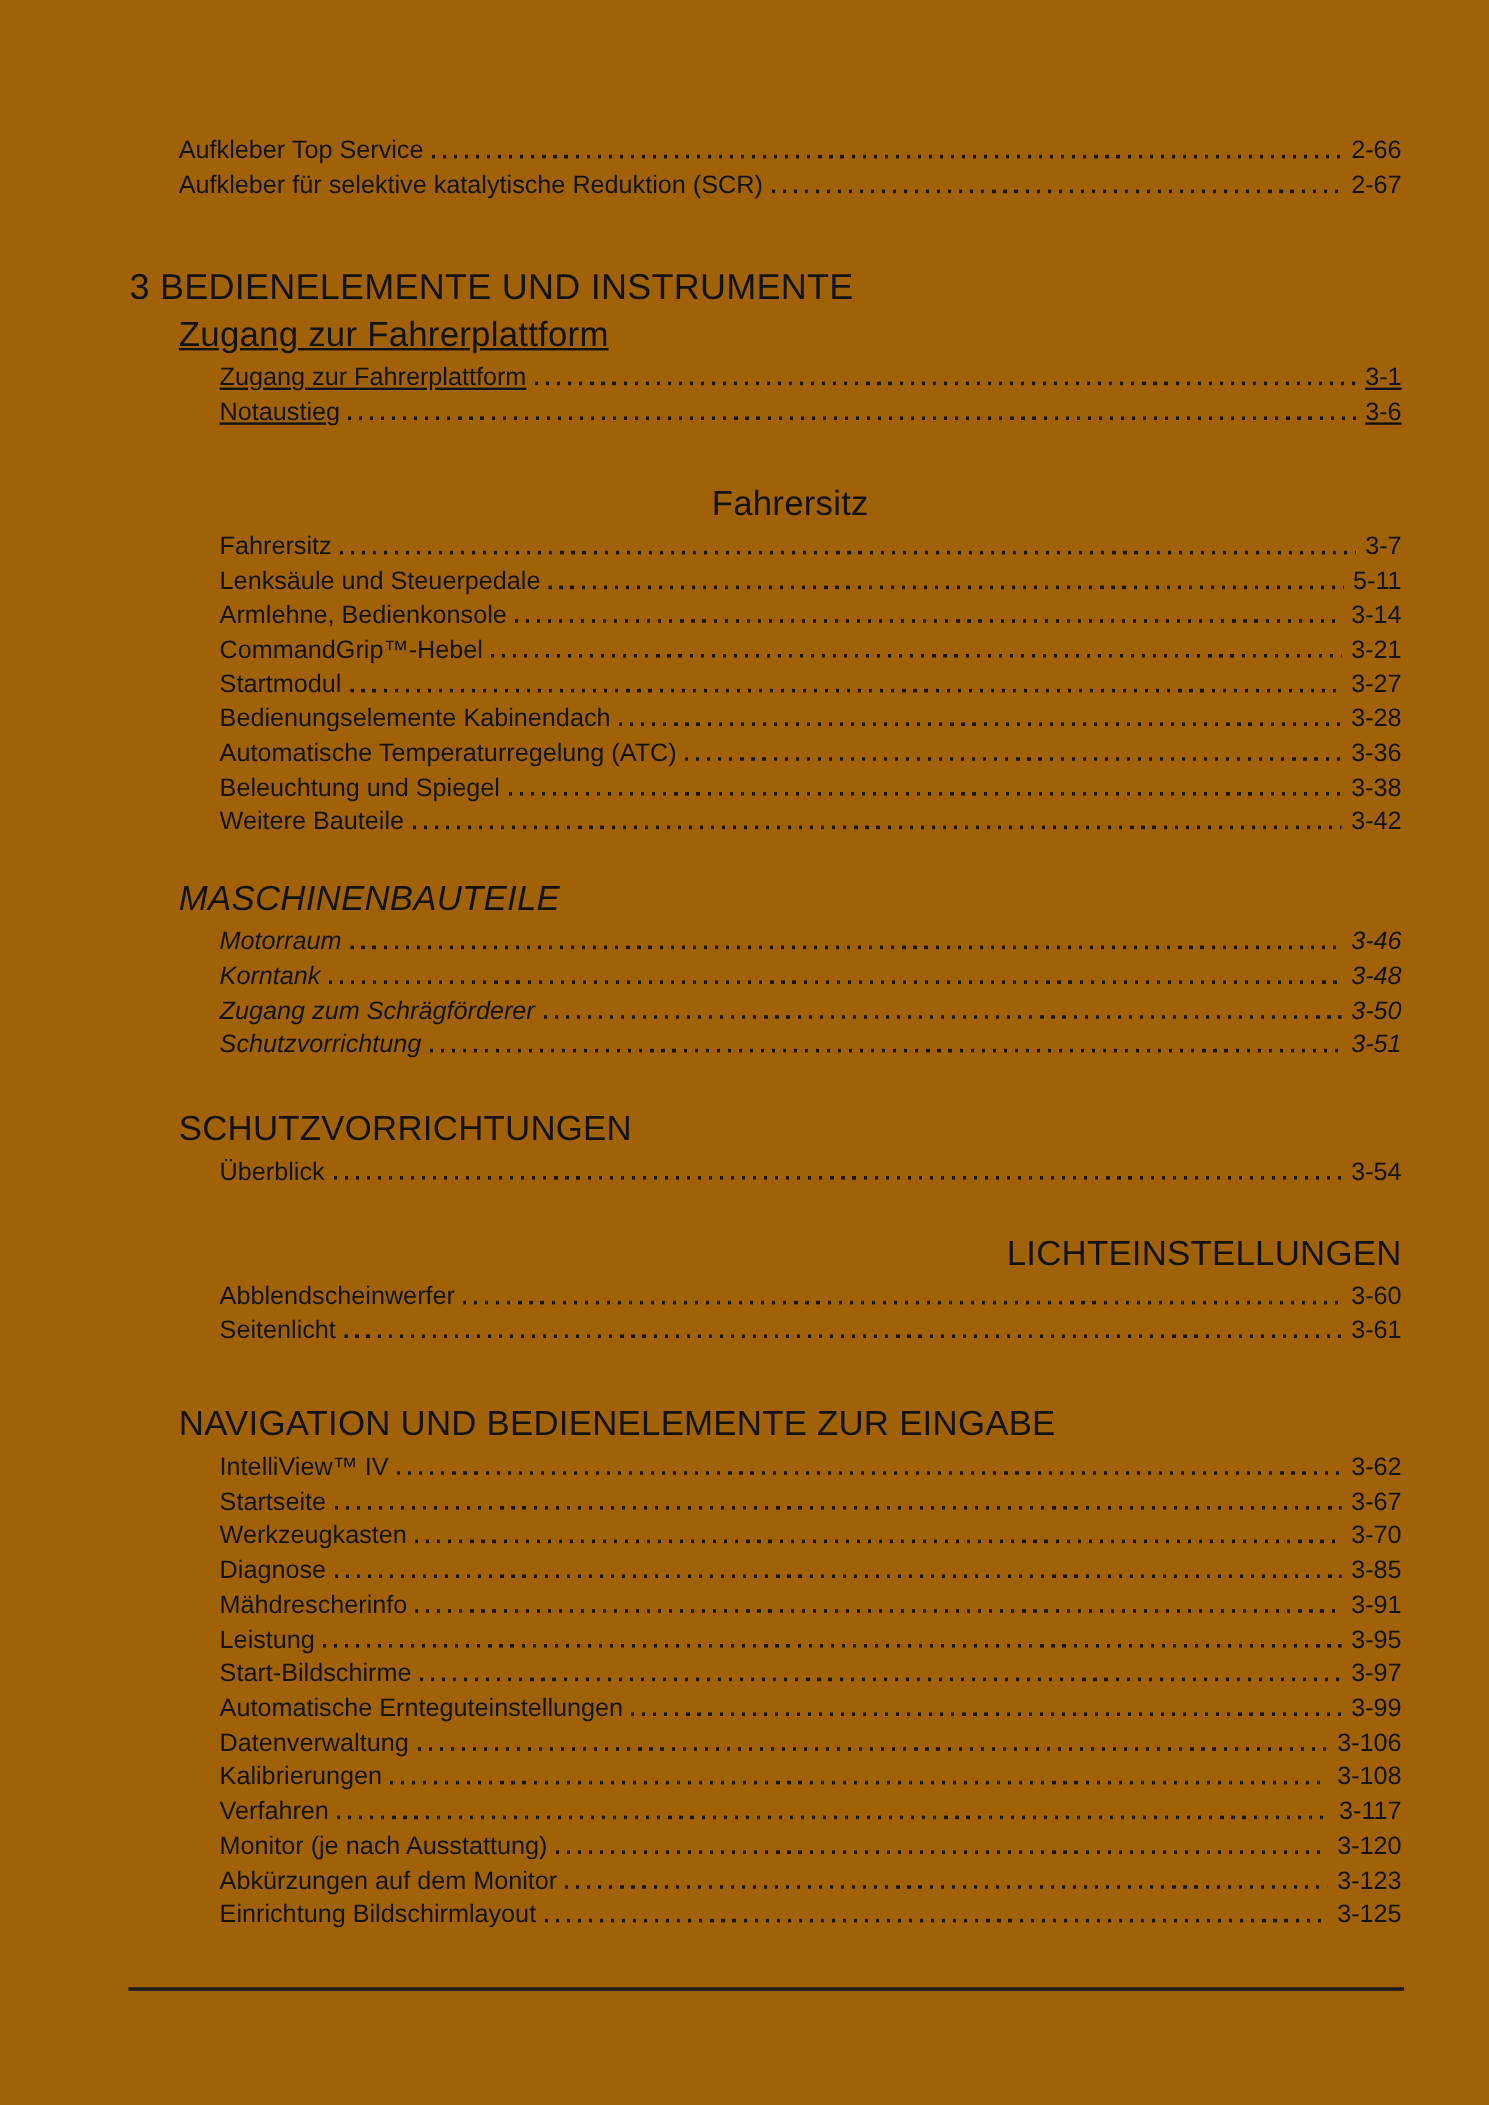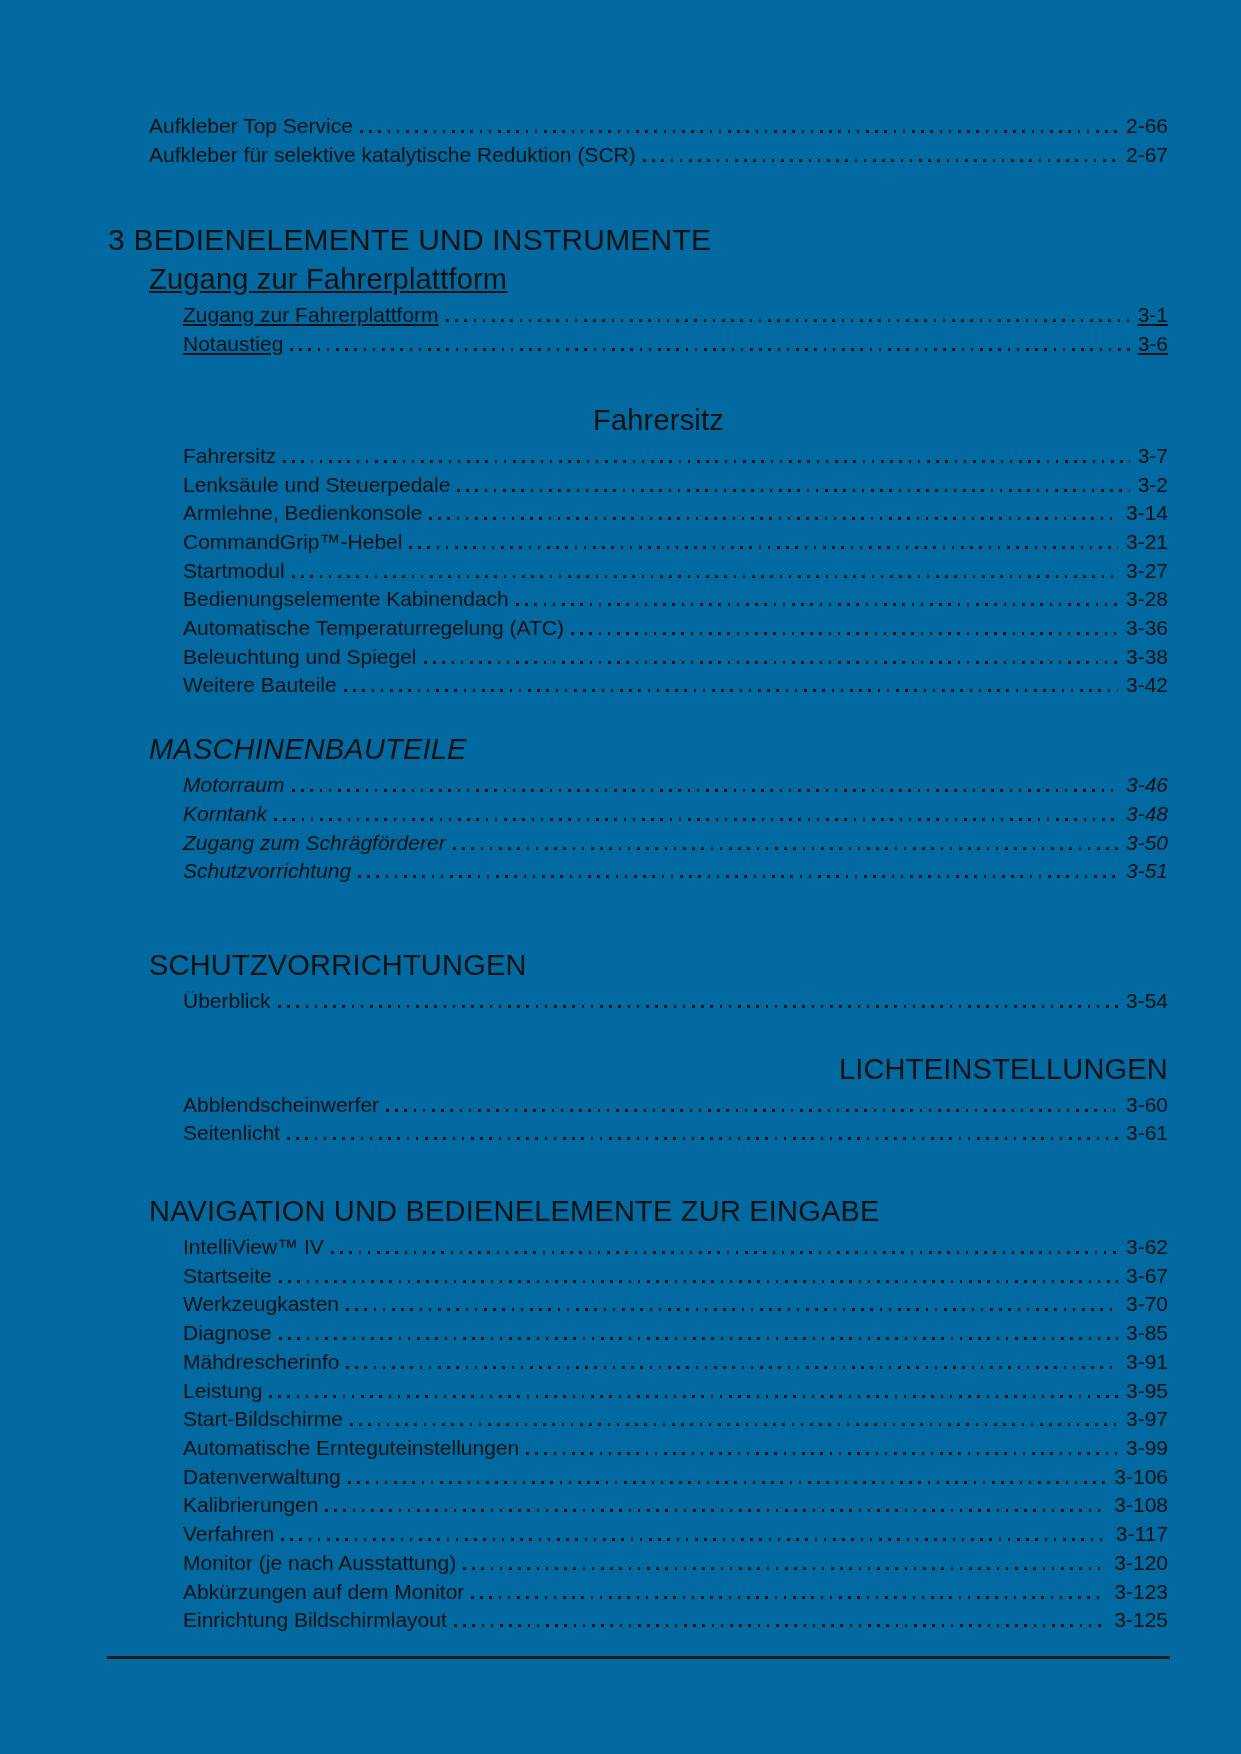--- a/index.html
+++ b/index.html
@@ -1,19 +1,19 @@
 <!DOCTYPE html>
 <html lang="de"><head>
 <meta charset="utf-8">
 <style>
   html,body{margin:0;padding:0;background:#ffffff;}
   .page{
     position:relative;
     width:1241px;height:1754px;
-    background:#0369a1;
+    background:#a16207;
     font-family:"Liberation Sans",sans-serif;
     color:#121212;
     overflow:hidden;
   }
   .content{position:absolute;left:108px;top:112px;width:1060px;}
 
   
   .row{
     display:flex;align-items:baseline;
     line-height:28.7px;font-size:21px;
@@ -41,21 +41,21 @@
     font-size:29px;font-weight:400;
     margin:0;line-height:35px;padding-left:41px;
     letter-spacing:0.2px;
   }
   .sec-entries{margin-top:4px;}
   .sec .row{padding-left:75px;}
 
   #sections section:nth-of-type(1){margin-top:4px;text-decoration:underline;}
   #sections section:nth-of-type(2){margin-top:44px;text-align:center;}
   #sections section:nth-of-type(3){margin-top:32px;font-style:italic;}
-  #sections section:nth-of-type(4){margin-top:62px;}
+  #sections section:nth-of-type(4){margin-top:38px;}
   #sections section:nth-of-type(5){margin-top:36px;text-align:right;}
   #sections section:nth-of-type(6){margin-top:46px;}
 
   .footer-rule{
     position:absolute;left:107px;top:1656px;
     width:1063px;height:3px;background:#1c1c1c;
   }
 </style>
 </head>
 <body>
@@ -98,21 +98,21 @@
     <h2 class="sec-title">Fahrersitz</h2>
     <div class="sec-entries">
             <div class="row">
     <span class="lbl">Fahrersitz</span>
     <span class="leader"></span>
     <span class="pg">3-7</span>
   </div>
             <div class="row">
     <span class="lbl">Lenksäule und Steuerpedale</span>
     <span class="leader"></span>
-    <span class="pg">3-2</span>
+    <span class="pg">5-11</span>
   </div>
             <div class="row">
     <span class="lbl">Armlehne, Bedienkonsole</span>
     <span class="leader"></span>
     <span class="pg">3-14</span>
   </div>
             <div class="row">
     <span class="lbl">CommandGrip™-Hebel</span>
     <span class="leader"></span>
     <span class="pg">3-21</span>

